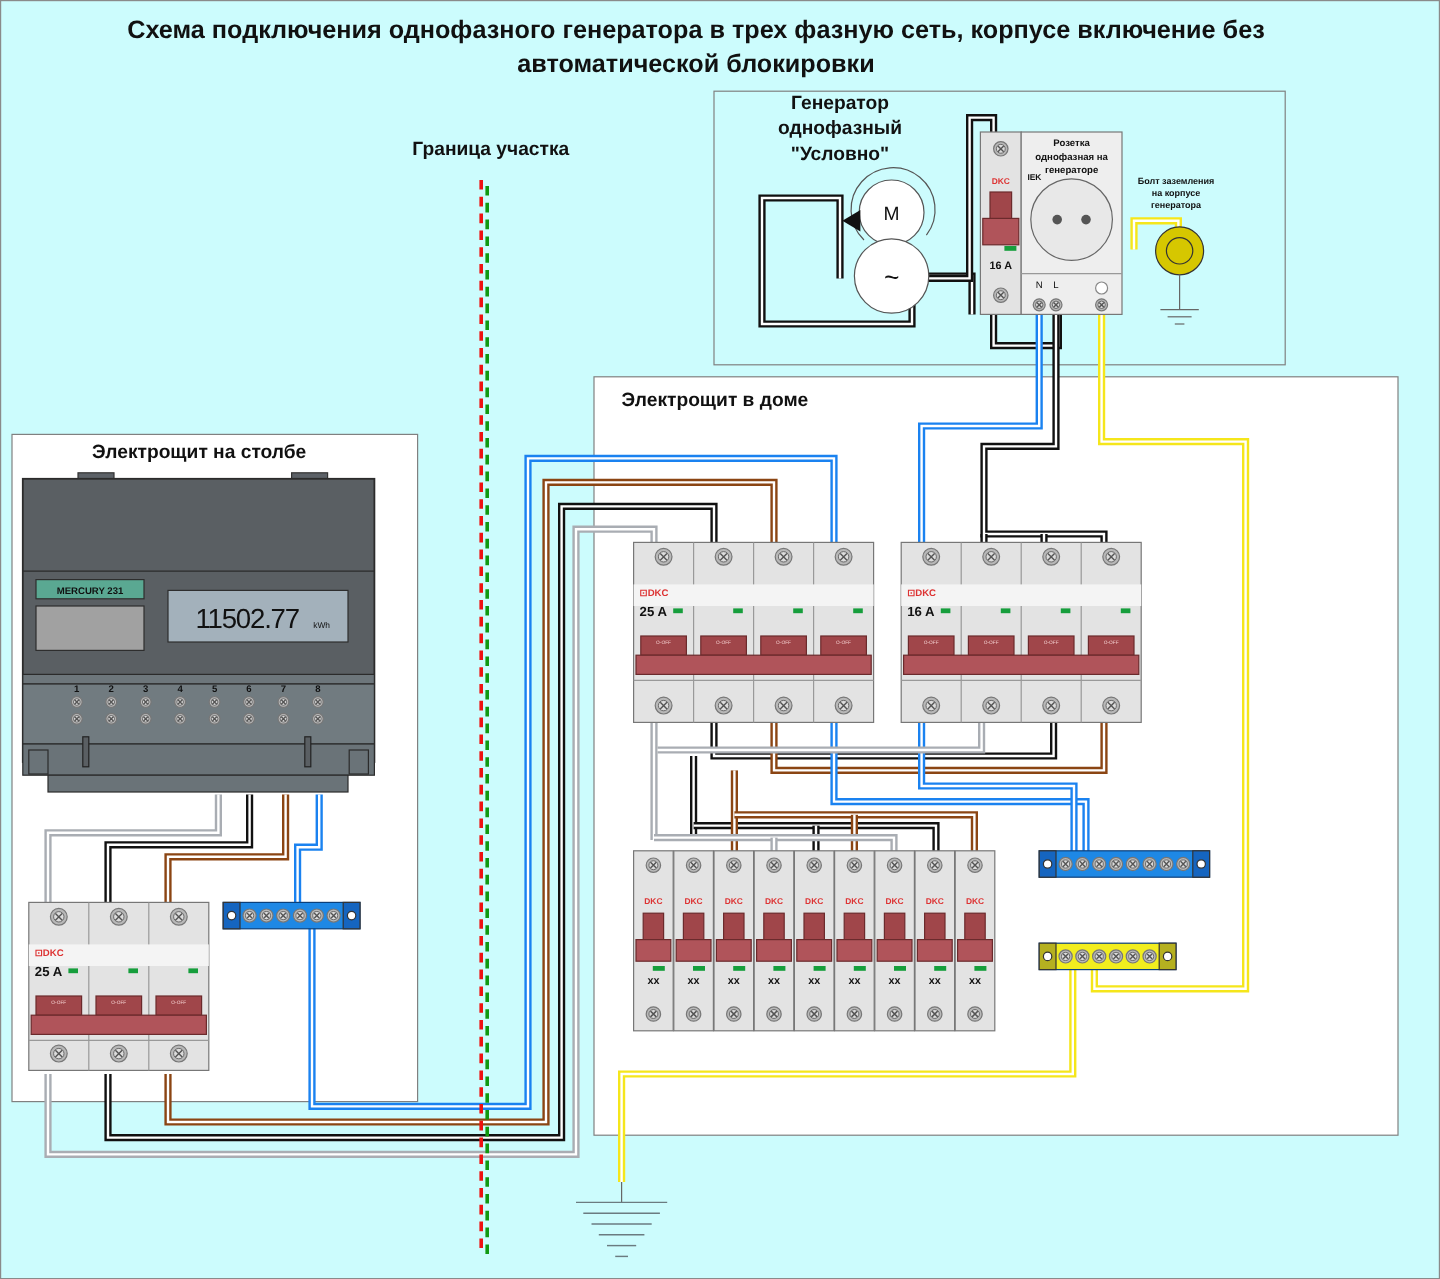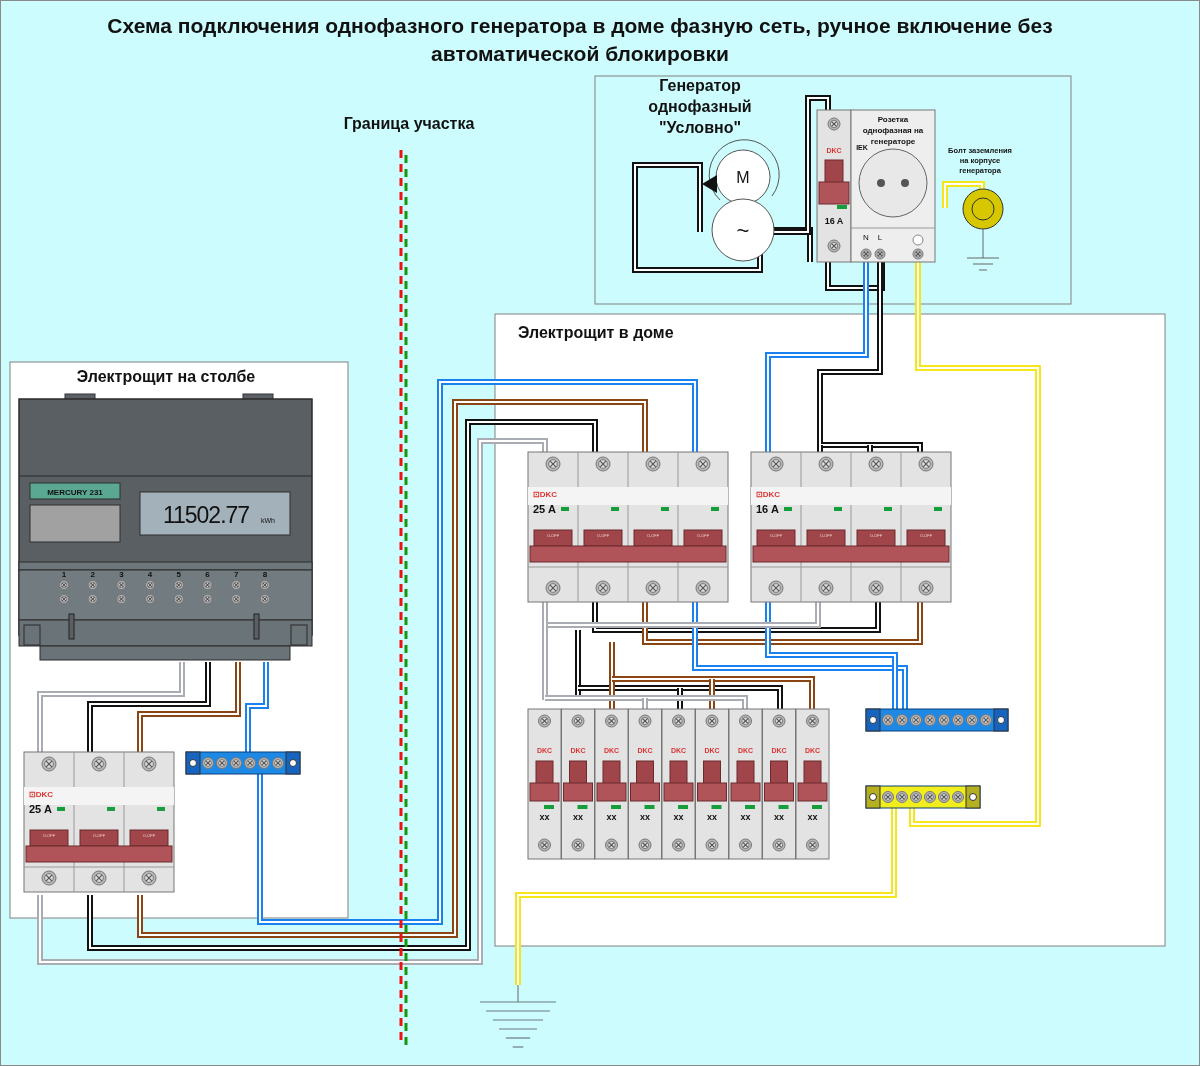--- a/index.html
+++ b/index.html
@@ -7,21 +7,21 @@
   #frame{position:absolute;left:0;top:0;width:1198px;height:1064px;border:1px solid #8a8a8a;background:#ccfcfd;}
   .txt{position:absolute;font-family:"Liberation Sans",sans-serif;color:#111;}
   #title{left:40px;top:12px;width:1080px;text-align:center;font-size:21px;font-weight:bold;line-height:28px;}
   svg{position:absolute;left:0;top:0;}
 </style>
 </head>
 <body>
 
 <div id="frame"></div>
 
-<div id="title" class="txt">Схема подключения однофазного генератора в доме фазную сеть, ручное включение без автоматической блокировки</div>
+<div id="title" class="txt">Схема подключения однофазного генератора в трех фазную сеть, корпусе включение без автоматической блокировки</div>
 
 <svg id="diagram" width="1200" height="1066" viewBox="0 0 1200 1066">
     <g>
       <rect x="595" y="76" width="476" height="228" fill="#ccfcfd" stroke="#808080" stroke-width="1"></rect>
       <rect x="495" y="314" width="670" height="632" fill="#ffffff" stroke="#808080" stroke-width="1"></rect>
       <rect x="10" y="362" width="338" height="556" fill="#ffffff" stroke="#808080" stroke-width="1"></rect>
       <text x="518" y="338" font-family="Liberation Sans, sans-serif" font-size="16" fill="#111" text-anchor="start" font-weight="bold">Электрощит в доме</text>
       <text x="166" y="382" font-family="Liberation Sans, sans-serif" font-size="16" fill="#111" text-anchor="middle" font-weight="bold">Электрощит на столбе</text>
       <text x="409" y="129" font-family="Liberation Sans, sans-serif" font-size="16" fill="#111" text-anchor="middle" font-weight="bold">Граница участка</text>
       <text x="700" y="91" font-family="Liberation Sans, sans-serif" font-size="16" fill="#111" text-anchor="middle" font-weight="bold">Генератор</text>

